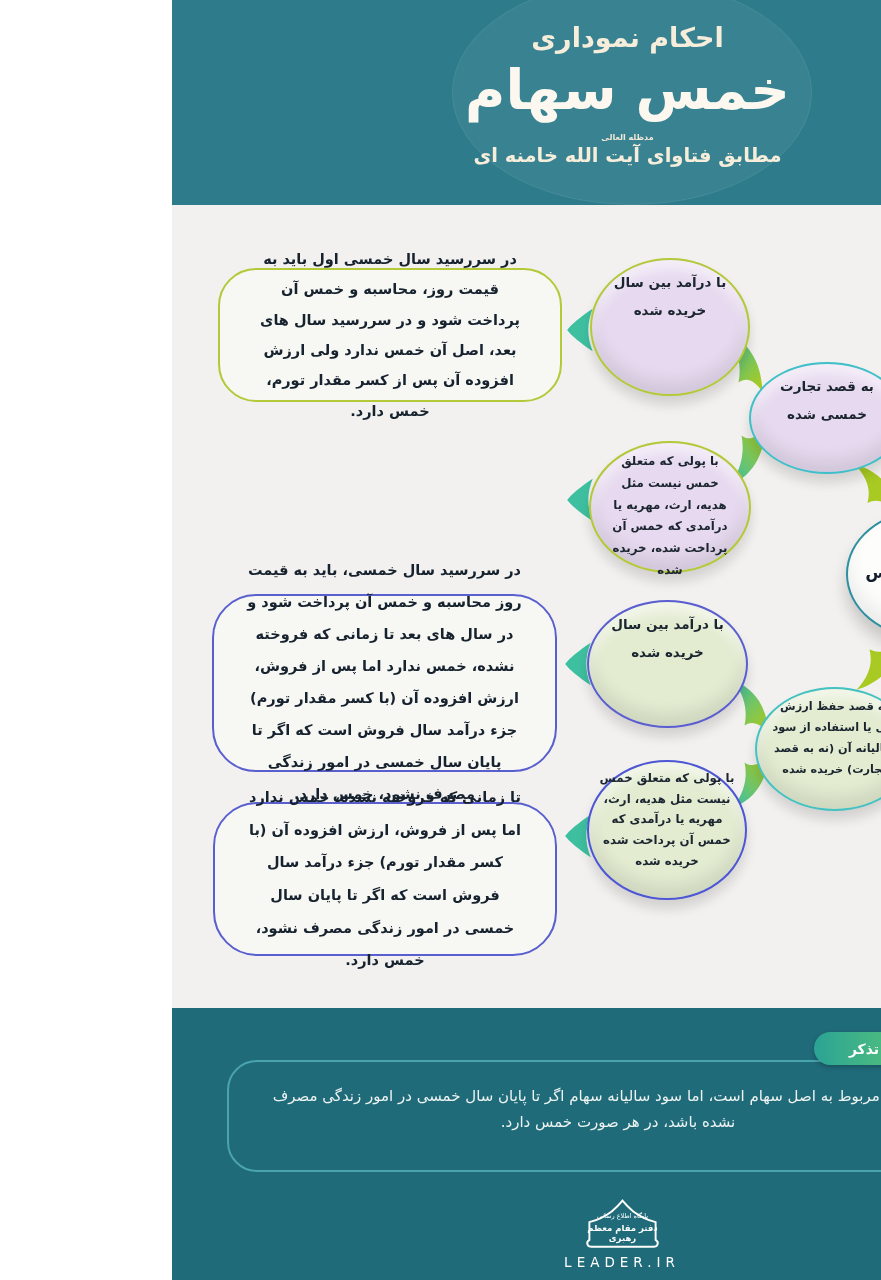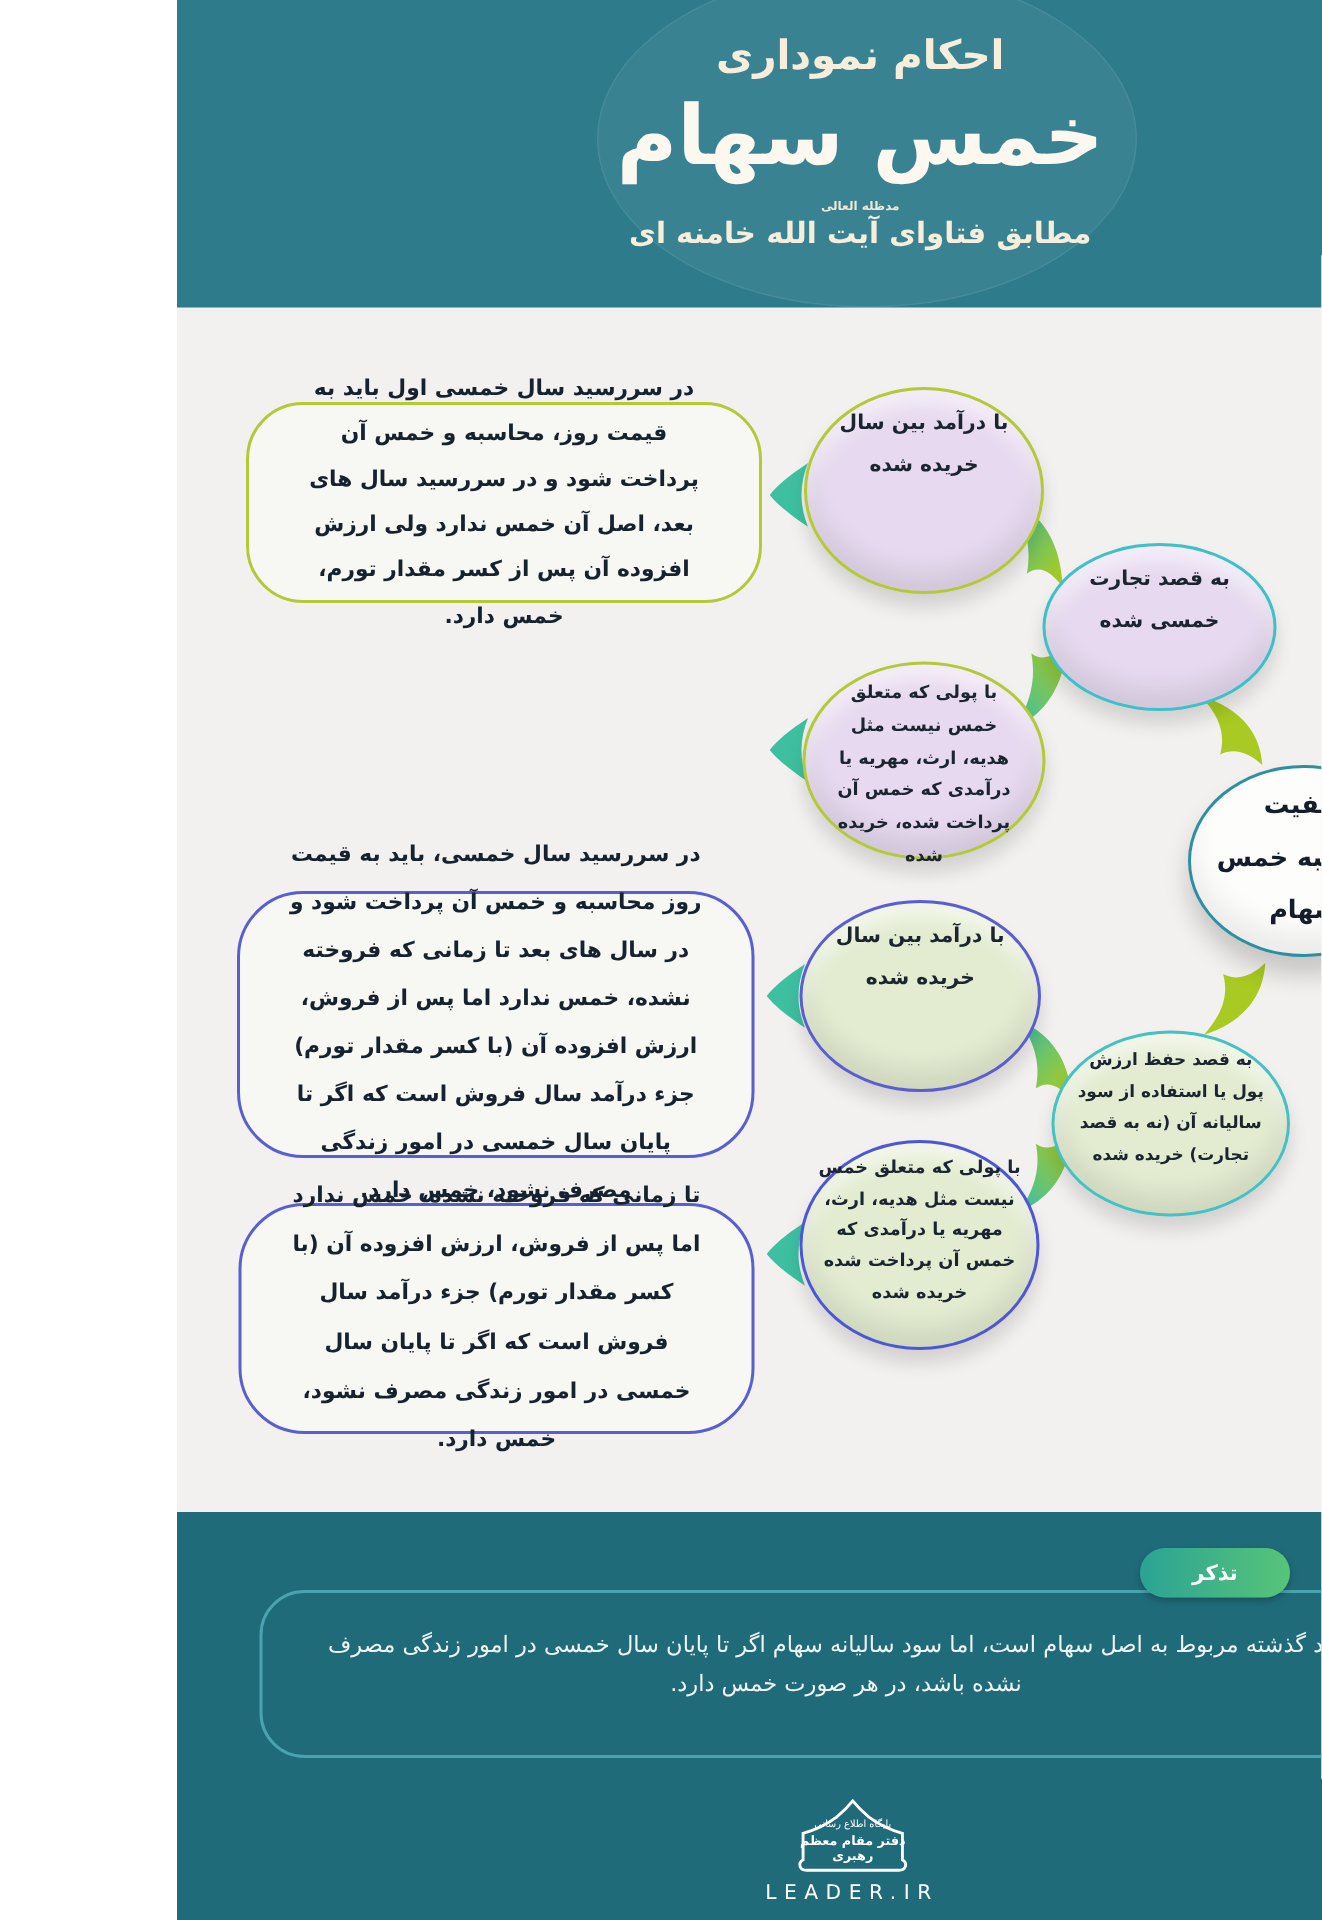--- a/index.html
+++ b/index.html
@@ -1,18 +1,18 @@
 <!DOCTYPE html>
 <html lang="fa" dir="rtl"><head>
 <meta charset="utf-8">
 <style>
   * { margin:0; padding:0; box-sizing:border-box; }
   body { background:#ffffff; font-family:"DejaVu Sans", sans-serif; }
   #page {
-    position:relative; width:763px; height:1280px; overflow:hidden;
+    position:relative; width:709px; height:1280px; overflow:hidden;
     background:#f2f1ef; direction:rtl;
   }
 
   
   .header { position:absolute; left:0; top:0; width:881px; height:205px; background:#2d7b8b; }
   .header-ellipse {
     position:absolute; left:280px; top:-20px; width:360px; height:225px;
     border-radius:50%; background:rgba(255,255,255,0.055);
     border:1px solid rgba(255,255,255,0.07);
   }

